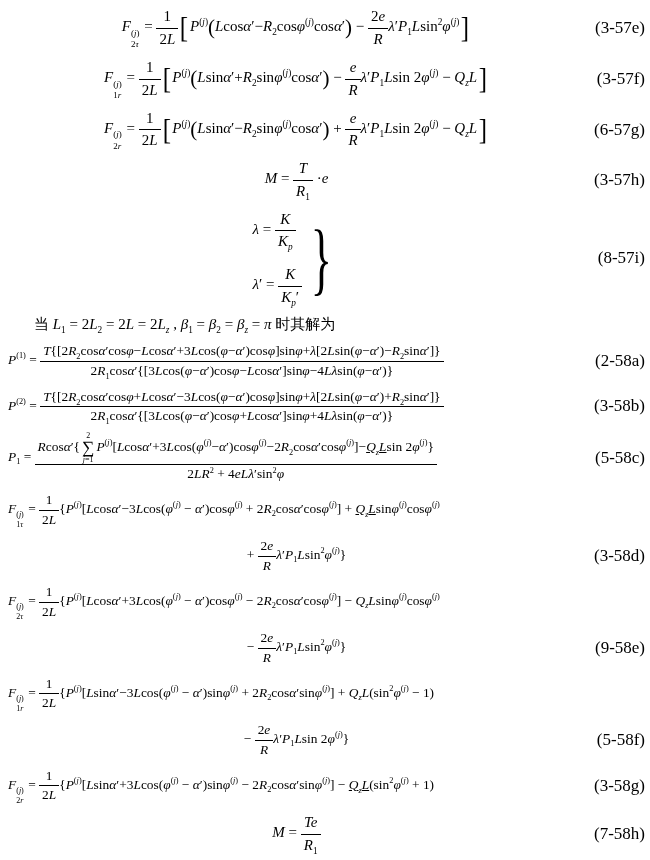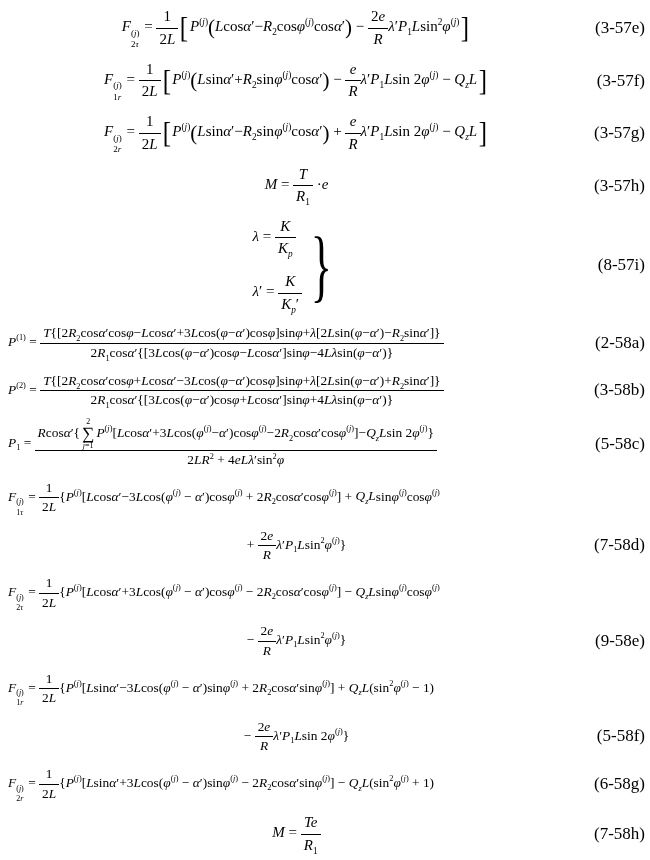--- a/index.html
+++ b/index.html
@@ -25,21 +25,21 @@
   .bk{font-size:1.95em;line-height:0.8;vertical-align:middle;display:inline-block;
       transform:scaleX(0.85);margin:0 1px;font-weight:400;}
   .bp{font-size:1.4em;line-height:0.8;vertical-align:middle;display:inline-block;}
   .sum{display:inline-flex;flex-direction:column;align-items:center;vertical-align:middle;
        line-height:1;margin:0 2px;font-size:0.7em;}
   .sum .sg{font-size:1.85em;line-height:0.9;}
   .sum .lm{font-size:0.85em;line-height:1;}
   .sys{display:inline-flex;flex-direction:column;gap:12px;vertical-align:middle;text-align:left;}
   .brace{font-size:80px;line-height:0.75;vertical-align:middle;display:inline-block;
          transform:scaleX(0.55);font-weight:300;}
-  .ul{}
+  .ul{text-decoration:underline;}
 </style>
 </head>
 <body style="background: rgb(255, 255, 255); color: rgb(0, 0, 0);">
 
 <div class="page">
   <div id="equation-list" style="display:flex;flex-direction:column;justify-content:space-between;height:100%;">
   <div class="eq-row">
     <div class="formula center md"><i>F</i><span class="st">
             <span>(<i>j</i>)</span>
             <span>2<i>τ</i></span>
@@ -53,36 +53,40 @@
             <span>1<i>r</i></span>
           </span> = <span class="fr"><span class="nu">1</span><span class="de">2<i>L</i></span></span><span class="bk">[</span><i>P</i><sup>(<i>j</i>)</sup><span class="bp">(</span><i>L</i>sin<i>α</i>′+<i>R</i><sub>2</sub>sin<i>φ</i><sup>(<i>j</i>)</sup>cos<i>α</i>′<span class="bp">)</span> − <span class="fr"><span class="nu"><i>e</i></span><span class="de"><i>R</i></span></span><i>λ</i>′<i>P</i><sub>1</sub><i>L</i>sin 2<i>φ</i><sup>(<i>j</i>)</sup> − <i>Q</i><sub><i>z</i></sub><i>L</i><span class="bk">]</span></div>
     <div class="tag">(3-57f)</div>
   </div>
 
   <div class="eq-row">
     <div class="formula center md"><i>F</i><span class="st">
             <span>(<i>j</i>)</span>
             <span>2<i>r</i></span>
           </span> = <span class="fr"><span class="nu">1</span><span class="de">2<i>L</i></span></span><span class="bk">[</span><i>P</i><sup>(<i>j</i>)</sup><span class="bp">(</span><i>L</i>sin<i>α</i>′−<i>R</i><sub>2</sub>sin<i>φ</i><sup>(<i>j</i>)</sup>cos<i>α</i>′<span class="bp">)</span> + <span class="fr"><span class="nu"><i>e</i></span><span class="de"><i>R</i></span></span><i>λ</i>′<i>P</i><sub>1</sub><i>L</i>sin 2<i>φ</i><sup>(<i>j</i>)</sup> − <i>Q</i><sub><i>z</i></sub><i>L</i><span class="bk">]</span></div>
-    <div class="tag">(3-57g)</div>
+    <div class="tag">(6-57g)</div>
   </div>
 
   <div class="eq-row">
     <div class="formula center md"><i>M</i> = <span class="fr"><span class="nu"><i>T</i></span><span class="de"><i>R</i><sub>1</sub></span></span> ·<i>e</i></div>
     <div class="tag">(3-57h)</div>
   </div>
 
   <div class="eq-row">
     <div class="formula center md"><span class="sys">
             <span><i>λ</i> = <span class="fr"><span class="nu"><i>K</i></span><span class="de"><i>K</i><sub><i>p</i></sub></span></span></span>
             <span><i>λ</i>′ = <span class="fr"><span class="nu"><i>K</i></span><span class="de"><i>K</i><sub><i>p</i></sub>′</span></span></span>
           </span><span class="brace">}</span></div>
     <div class="tag">(8-57i)</div>
   </div>
 
+  <div class="eq-row">
+    <div class="formula left-indent md">当 <i>L</i><sub>1</sub> = 2<i>L</i><sub>2</sub> = 2<i>L</i> = 2<i>L</i><sub><i>z</i></sub> , <i>β</i><sub>1</sub> = <i>β</i><sub>2</sub> = <i>β</i><sub><i>z</i></sub> = <i>π</i> 时其解为</div>
+    <div class="tag"></div>
+  </div>
 
   <div class="eq-row">
     <div class="formula left sm"><i>P</i><sup>(1)</sup> = <span class="fr"><span class="nu"><i>T</i>{[2<i>R</i><sub>2</sub>cos<i>α</i>′cos<i>φ</i>−<i>L</i>cos<i>α</i>′+3<i>L</i>cos(<i>φ</i>−<i>α</i>′)cos<i>φ</i>]sin<i>φ</i>+<i>λ</i>[2<i>L</i>sin(<i>φ</i>−<i>α</i>′)−<i>R</i><sub>2</sub>sin<i>α</i>′]}</span><span class="de">2<i>R</i><sub>1</sub>cos<i>α</i>′{[3<i>L</i>cos(<i>φ</i>−<i>α</i>′)cos<i>φ</i>−<i>L</i>cos<i>α</i>′]sin<i>φ</i>−4<i>Lλ</i>sin(<i>φ</i>−<i>α</i>′)}</span></span></div>
     <div class="tag">(2-58a)</div>
   </div>
 
   <div class="eq-row">
     <div class="formula left sm"><i>P</i><sup>(2)</sup> = <span class="fr"><span class="nu"><i>T</i>{[2<i>R</i><sub>2</sub>cos<i>α</i>′cos<i>φ</i>+<i>L</i>cos<i>α</i>′−3<i>L</i>cos(<i>φ</i>−<i>α</i>′)cos<i>φ</i>]sin<i>φ</i>+<i>λ</i>[2<i>L</i>sin(<i>φ</i>−<i>α</i>′)+<i>R</i><sub>2</sub>sin<i>α</i>′]}</span><span class="de">2<i>R</i><sub>1</sub>cos<i>α</i>′{[3<i>L</i>cos(<i>φ</i>−<i>α</i>′)cos<i>φ</i>+<i>L</i>cos<i>α</i>′]sin<i>φ</i>+4<i>Lλ</i>sin(<i>φ</i>−<i>α</i>′)}</span></span></div>
     <div class="tag">(3-58b)</div>
   </div>
@@ -99,21 +103,21 @@
   <div class="eq-row">
     <div class="formula left sm"><i>F</i><span class="st">
             <span>(<i>j</i>)</span>
             <span>1<i>τ</i></span>
           </span> = <span class="fr"><span class="nu">1</span><span class="de">2<i>L</i></span></span>{<i>P</i><sup>(<i>j</i>)</sup>[<i>L</i>cos<i>α</i>′−3<i>L</i>cos(<i>φ</i><sup>(<i>j</i>)</sup> − <i>α</i>′)cos<i>φ</i><sup>(<i>j</i>)</sup> + 2<i>R</i><sub>2</sub>cos<i>α</i>′cos<i>φ</i><sup>(<i>j</i>)</sup>] + <span class="ul"><i>Q</i><sub><i>z</i></sub><i>L</i></span>sin<i>φ</i><sup>(<i>j</i>)</sup>cos<i>φ</i><sup>(<i>j</i>)</sup></div>
     <div class="tag"></div>
   </div>
 
   <div class="eq-row">
     <div class="formula center sm">+ <span class="fr"><span class="nu">2<i>e</i></span><span class="de"><i>R</i></span></span><i>λ</i>′<i>P</i><sub>1</sub><i>L</i>sin<sup>2</sup><i>φ</i><sup>(<i>j</i>)</sup>}</div>
-    <div class="tag">(7-58d)</div>
+    <div class="tag">(3-58d)</div>
   </div>
 
   <div class="eq-row">
     <div class="formula left sm"><i>F</i><span class="st">
             <span>(<i>j</i>)</span>
             <span>2<i>τ</i></span>
           </span> = <span class="fr"><span class="nu">1</span><span class="de">2<i>L</i></span></span>{<i>P</i><sup>(<i>j</i>)</sup>[<i>L</i>cos<i>α</i>′+3<i>L</i>cos(<i>φ</i><sup>(<i>j</i>)</sup> − <i>α</i>′)cos<i>φ</i><sup>(<i>j</i>)</sup> − 2<i>R</i><sub>2</sub>cos<i>α</i>′cos<i>φ</i><sup>(<i>j</i>)</sup>] − <i>Q</i><sub><i>z</i></sub><i>L</i>sin<i>φ</i><sup>(<i>j</i>)</sup>cos<i>φ</i><sup>(<i>j</i>)</sup></div>
     <div class="tag"></div>
   </div>
 
@@ -133,21 +137,21 @@
   <div class="eq-row">
     <div class="formula center sm">− <span class="fr"><span class="nu">2<i>e</i></span><span class="de"><i>R</i></span></span><i>λ</i>′<i>P</i><sub>1</sub><i>L</i>sin 2<i>φ</i><sup>(<i>j</i>)</sup>}</div>
     <div class="tag">(5-58f)</div>
   </div>
 
   <div class="eq-row">
     <div class="formula left sm"><i>F</i><span class="st">
             <span>(<i>j</i>)</span>
             <span>2<i>r</i></span>
           </span> = <span class="fr"><span class="nu">1</span><span class="de">2<i>L</i></span></span>{<i>P</i><sup>(<i>j</i>)</sup>[<i>L</i>sin<i>α</i>′+3<i>L</i>cos(<i>φ</i><sup>(<i>j</i>)</sup> − <i>α</i>′)sin<i>φ</i><sup>(<i>j</i>)</sup> − 2<i>R</i><sub>2</sub>cos<i>α</i>′sin<i>φ</i><sup>(<i>j</i>)</sup>] − <span class="ul"><i>Q</i><sub><i>z</i></sub><i>L</i></span>(sin<sup>2</sup><i>φ</i><sup>(<i>j</i>)</sup> + 1)</div>
-    <div class="tag">(6-58g)</div>
+    <div class="tag">(3-58g)</div>
   </div>
 
   <div class="eq-row">
     <div class="formula center md"><i>M</i> = <span class="fr"><span class="nu"><i>Te</i></span><span class="de"><i>R</i><sub>1</sub></span></span></div>
     <div class="tag">(7-58h)</div>
   </div>
 </div>
 </div>
 
 </body></html>

